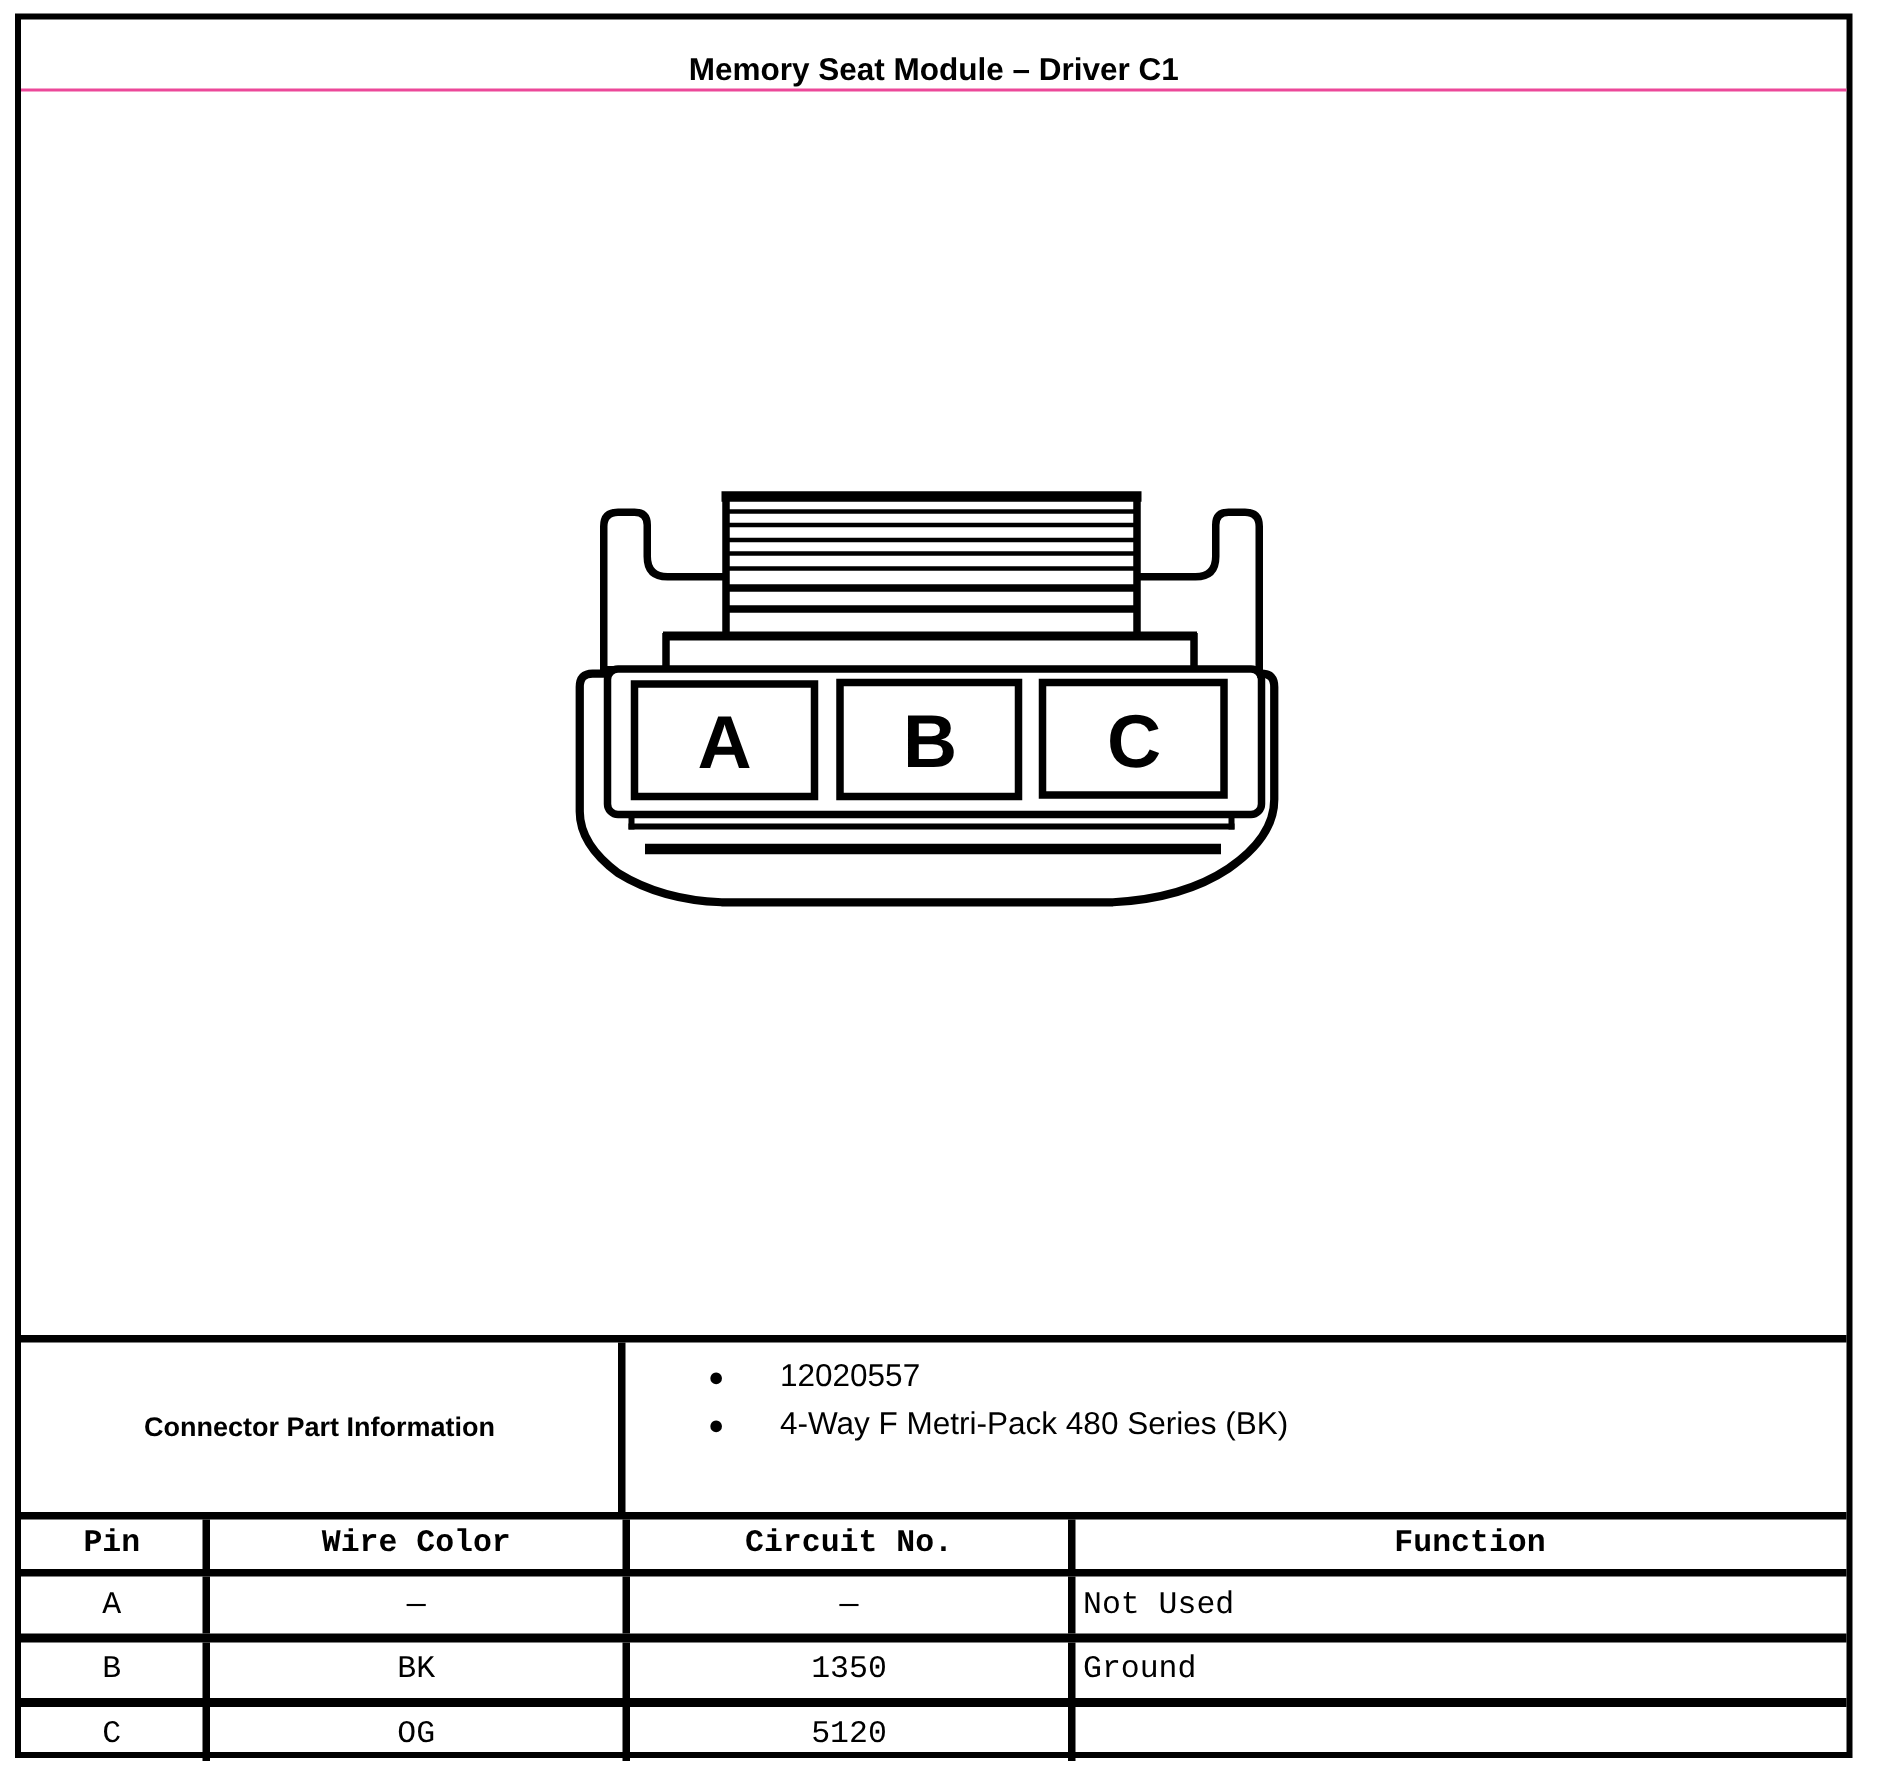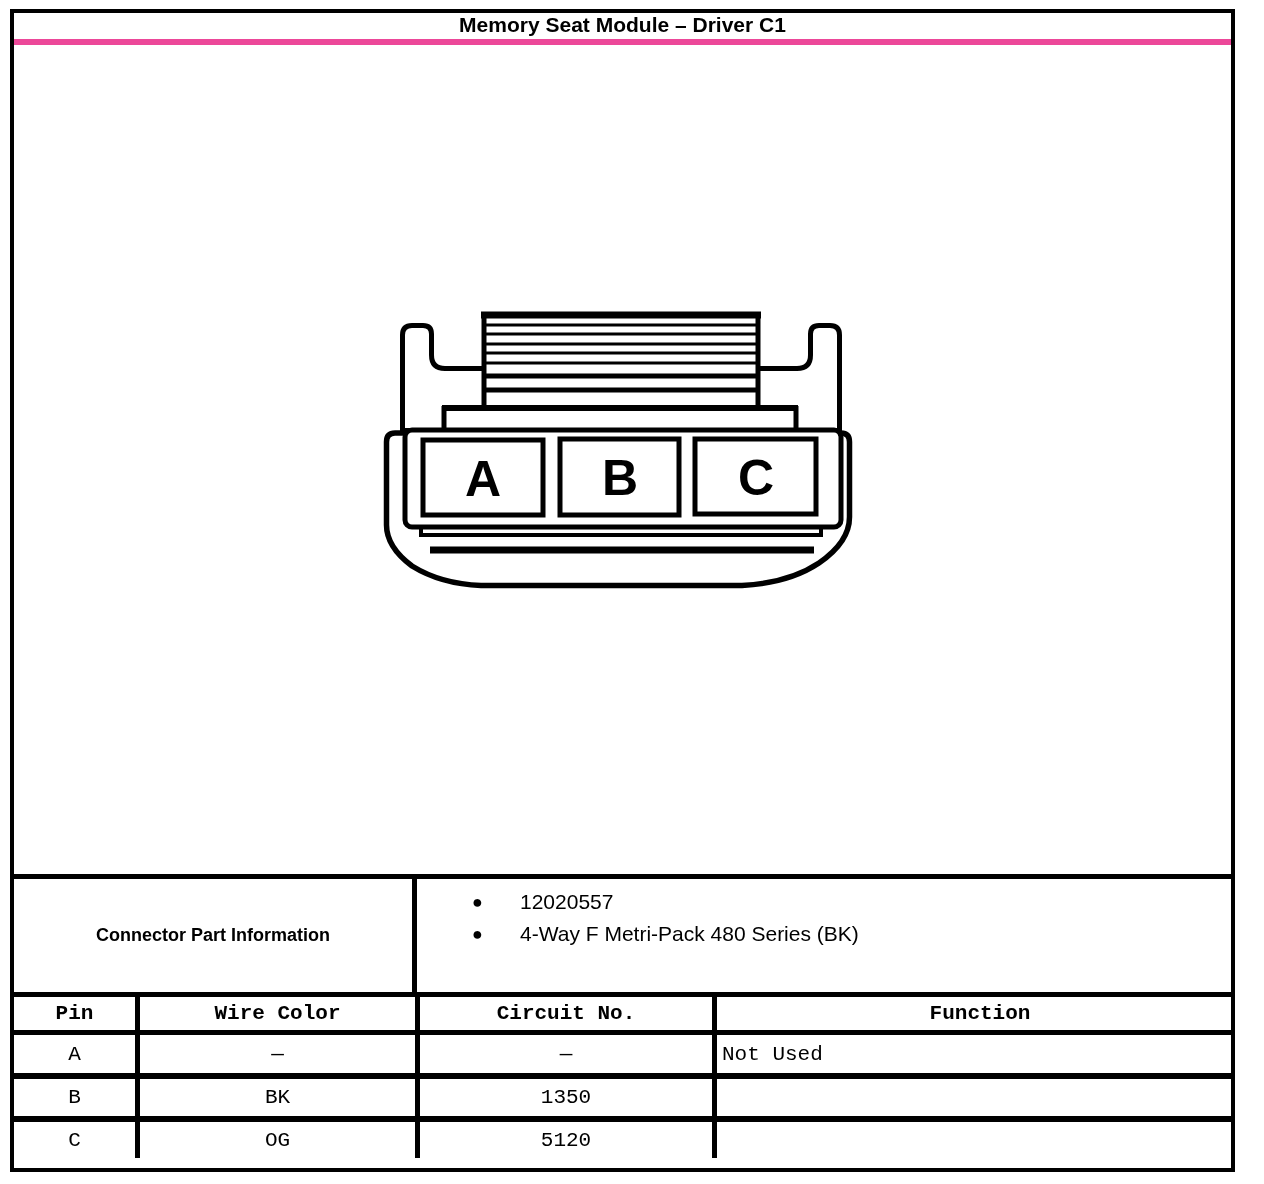--- a/index.html
+++ b/index.html
@@ -10,23 +10,23 @@
     color: #000000;
   }
   .frame {
     position: absolute;
     left: 10px; top: 9px;
     width: 1225px; height: 1163px;
     border: 4px solid #000;
     background: #fff;
   }
   .title-row {
-    height: 32px;
-    border-bottom: 6px solid #ec4899;
-    display: flex; align-items: flex-start; justify-content: center;
+    height: 48px;
+    border-bottom: 2px solid #ec4899;
+    display: flex; align-items: flex-end; justify-content: center;
     font-size: 21px; font-weight: bold;
   }
   .diagram-row {
     position: relative;
     height: 834px;
     border-bottom: 5px solid #000;
   }
   .diagram-row svg { position: absolute; left: 356px; top: 245px; }
   .info-row {
     height: 118px;
@@ -157,20 +157,21 @@
     <div class="ptr ptr-a">
       <div class="cell c1">A</div>
       <div class="cell c2">—</div>
       <div class="cell c3">—</div>
       <div class="cell c4">Not Used</div>
     </div>
     <div class="ptr ptr-b">
       <div class="cell c1">B</div>
       <div class="cell c2">BK</div>
       <div class="cell c3">1350</div>
+      <div class="cell c4">Ground</div>
     </div>
     <div class="ptr ptr-c">
       <div class="cell c1">C</div>
       <div class="cell c2">OG</div>
       <div class="cell c3">5120</div>
     </div>
   </div>
 
 </div>
 

